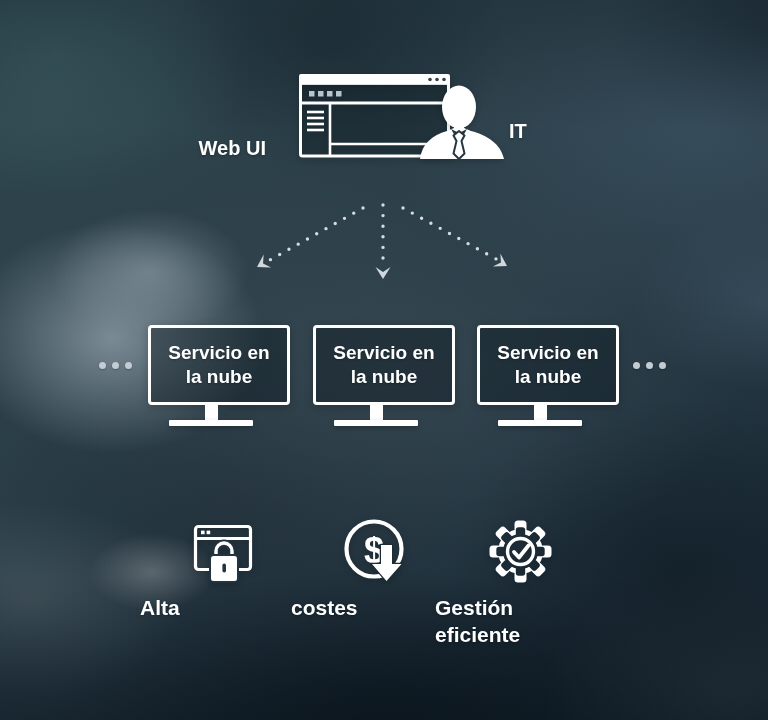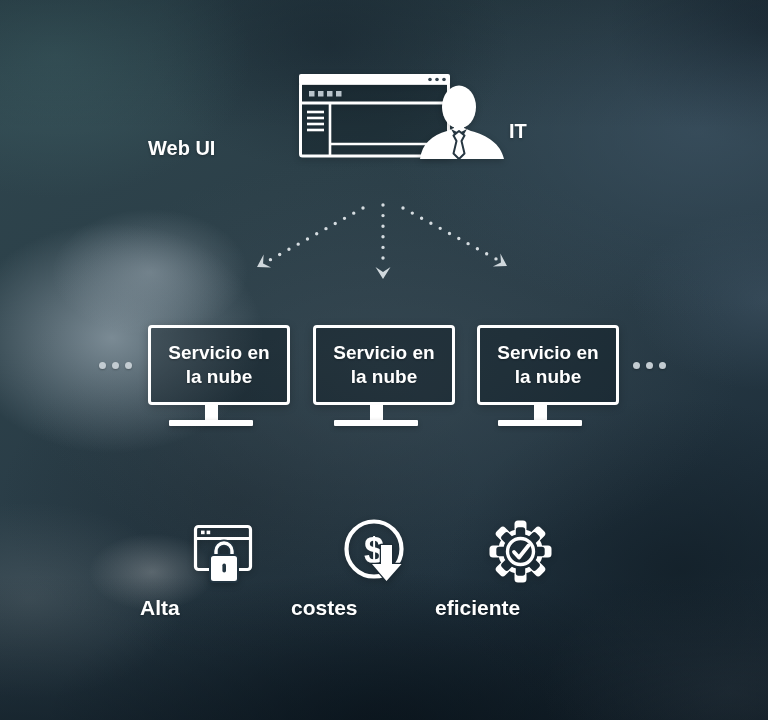--- a/index.html
+++ b/index.html
@@ -25,21 +25,21 @@
   }
   .stage::after{
     content:"";position:absolute;inset:0;pointer-events:none;z-index:0;
     background:linear-gradient(180deg, rgba(10,20,28,0.25), transparent 18%, transparent 80%, rgba(8,17,24,0.45));
   }
   .abs{position:absolute;z-index:1;}
   .lbl{font-weight:bold;text-shadow:0 1px 3px rgba(0,0,0,0.3);}
   .icon-svg{filter:drop-shadow(0 2px 3px rgba(0,0,0,0.22));}
 
   
-  .web-ui{left:148px;top:138px;width:124px;font-size:20px;line-height:21px;}
+  .web-ui{left:142px;top:138px;width:124px;font-size:20px;line-height:21px;text-align:right;}
   .browser{left:299px;top:74px;}
   .person{left:417px;top:82px;}
   .admin{left:509px;top:119px;font-size:20px;line-height:25px;text-align:right;}
 
   
   .fan{left:230px;top:195px;}
 
   
   .ellipsis{display:flex;gap:6px;top:362px;}
   .ellipsis span{width:7px;height:7px;border-radius:50%;background:#c3ccd2;box-shadow:0 1px 2px rgba(0,0,0,0.25);}
@@ -188,16 +188,17 @@
     <path d="M25,34 L30,39.5 L39.5,27.5" fill="none" stroke="#fff" stroke-width="3.8" stroke-linecap="round" stroke-linejoin="round"></path>
   </svg>
 
   <div class="abs lbl benefit-label bl1">
     <div>Alta</div>
   </div>
   <div class="abs lbl benefit-label bl2">
     <div>costes</div>
   </div>
   <div class="abs lbl benefit-label bl3">
+    <div>Gestión</div>
     <div>eficiente</div>
   </div>
 
 </div>
 
 </body></html>

